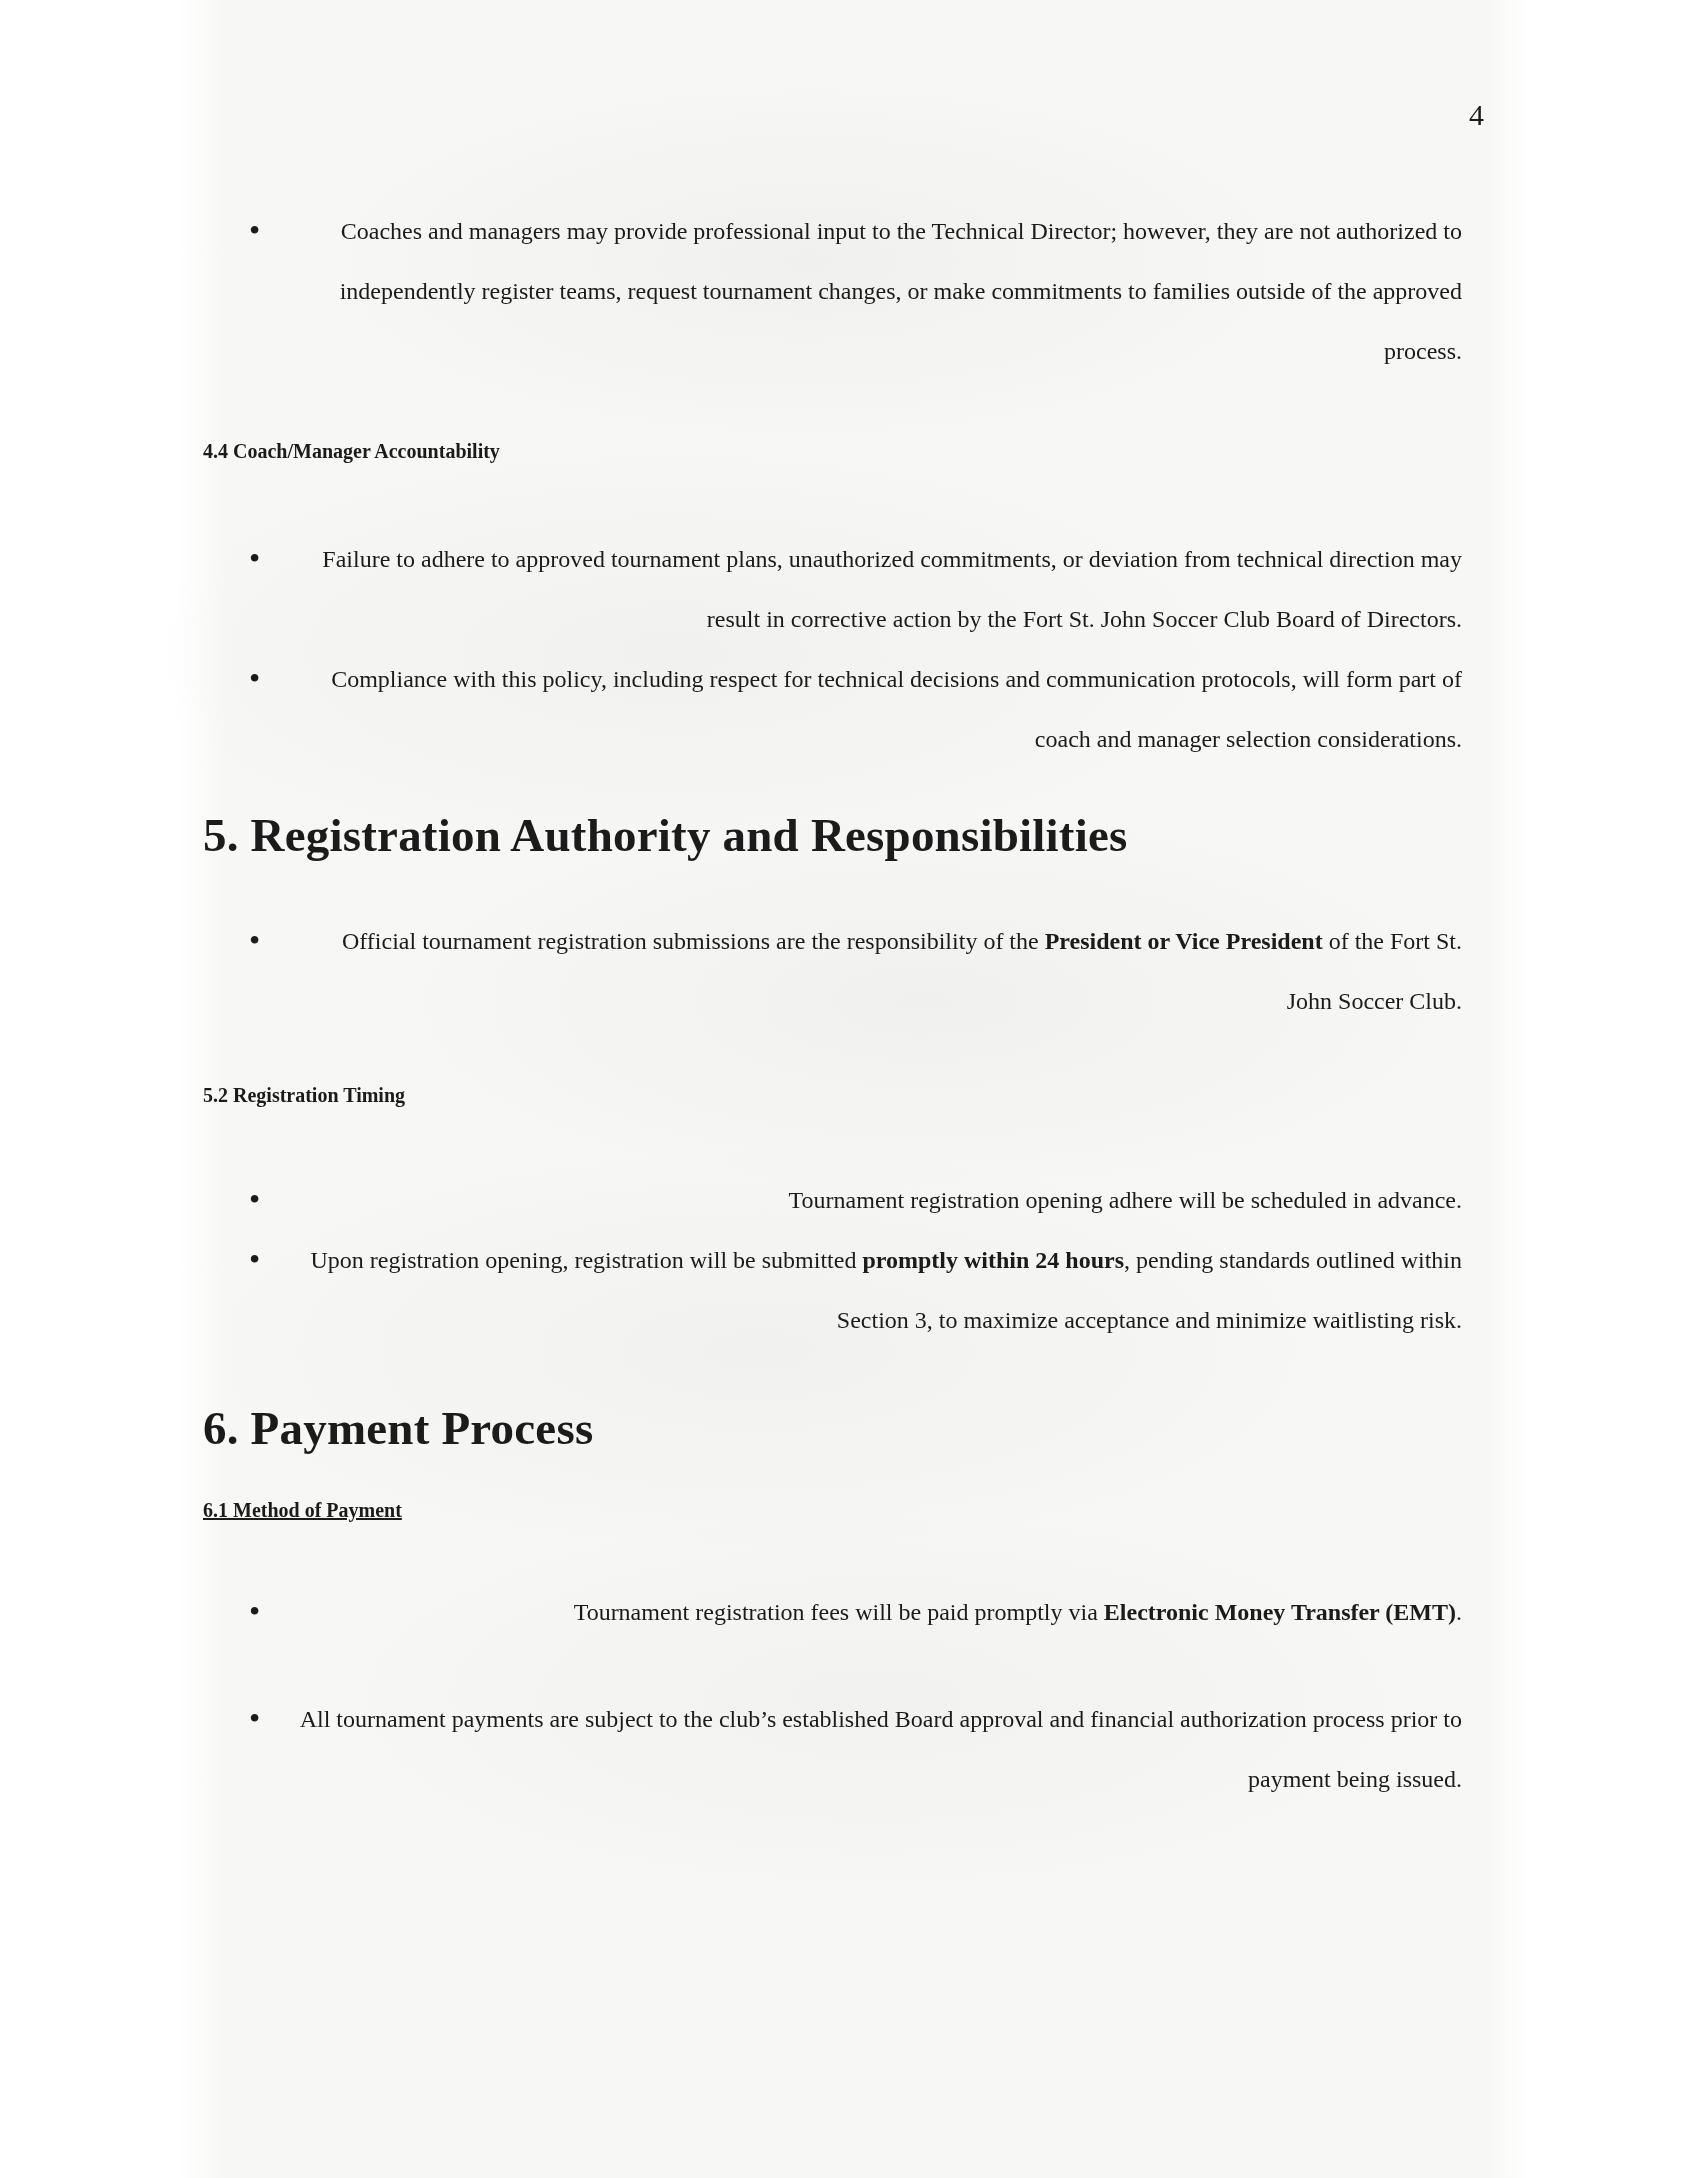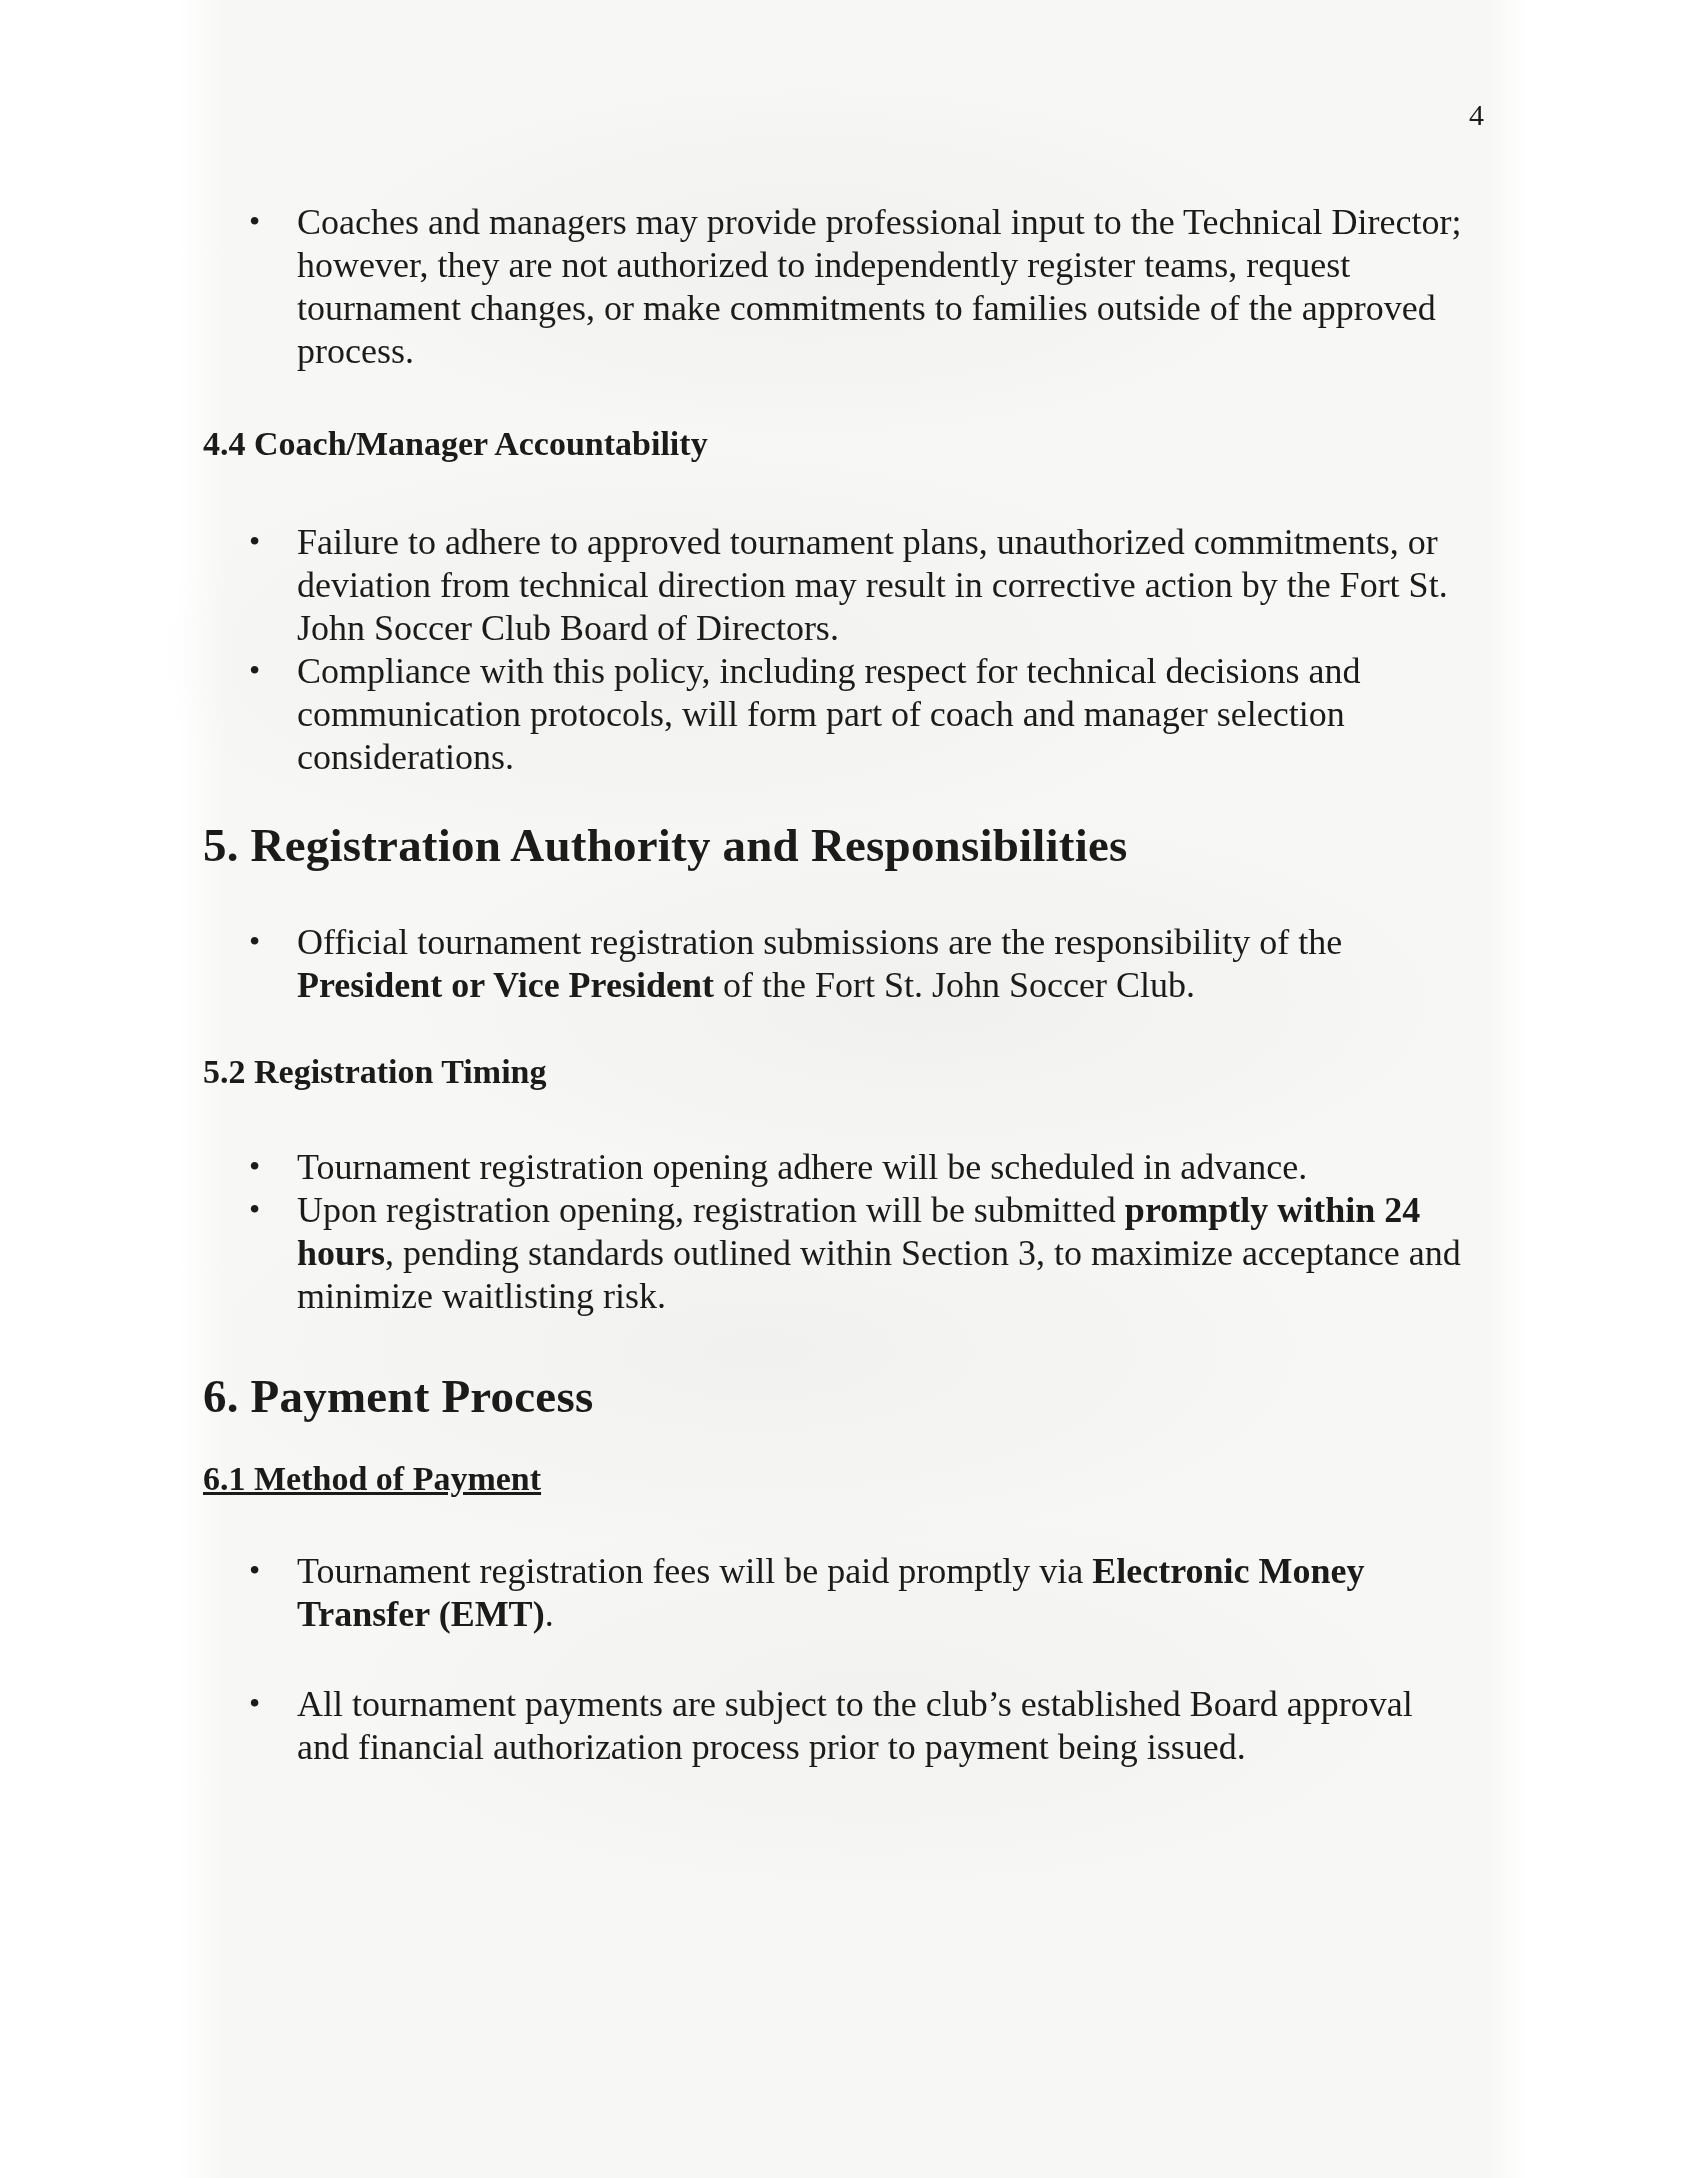--- a/index.html
+++ b/index.html
@@ -31,28 +31,29 @@
   .doc {
     position:absolute; left:203px; top:0;
     width:1259px;
     padding-top:201px;
   }
   h2 {
     font-size:47px; font-weight:bold; line-height:50px;
     letter-spacing:0.2px;
   }
   h3 {
-    font-size:34px; font-weight:bold; line-height:43px;
+    font-size:20px; font-weight:bold; line-height:43px;
   }
   ul { list-style:none; }
   li {
     position:relative;
     padding-left:94px;
-    font-size:36px; line-height:43px;
+    font-size:24px; line-height:60px;
     max-width:1259px;
+    text-align:right;
   }
   li::before {
     content:"\2022";
     position:absolute; left:46px; top:-1px;
     font-size:32px;
   }
   b { font-weight:bold; }
 
   
   .ul-intro   { margin-top:0; }

